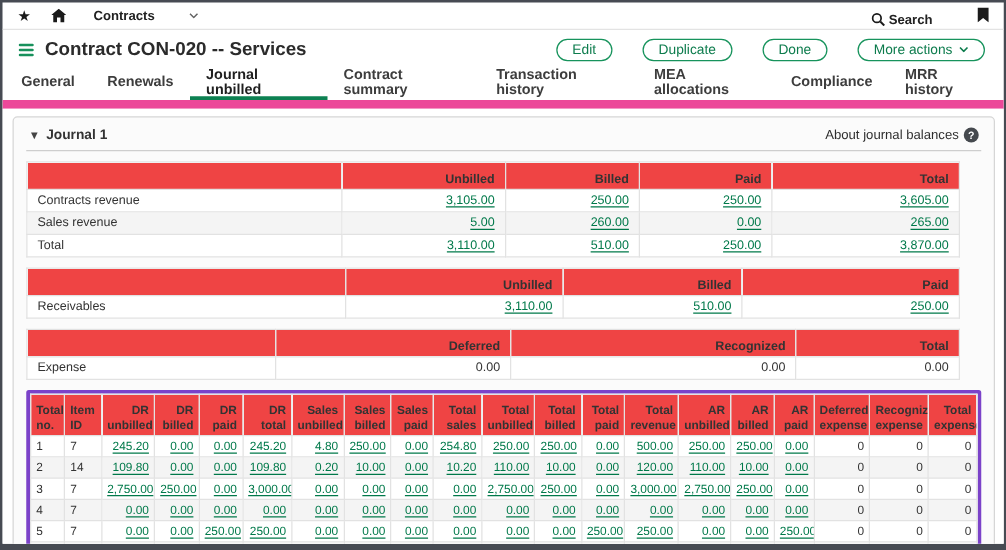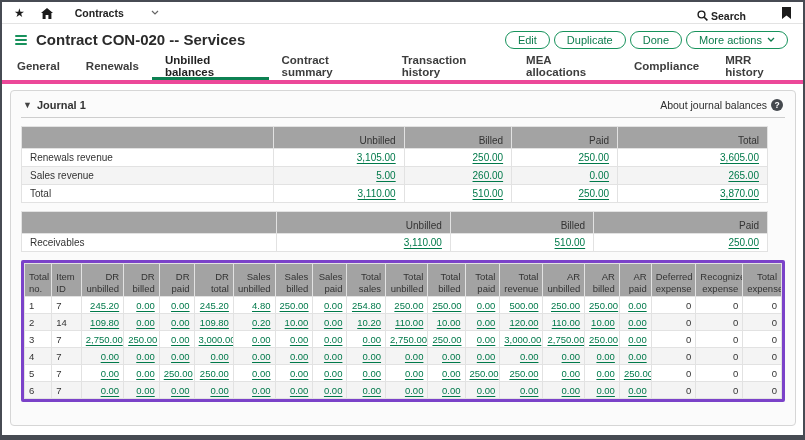--- a/index.html
+++ b/index.html
@@ -20,28 +20,28 @@
   .search-box { display:flex; align-items:center; gap:3px; cursor:pointer; }
   .search-box .lbl { font-size:10.5px; font-weight:700; color:#222; }
   .bookmark { margin-left:30px; cursor:pointer; }
   .home-icon { margin-left:16px; cursor:pointer; }
 
   
   .page-header { height:31px; flex:0 0 31px; display:flex; align-items:center; padding:0 13px; }
   .list-icon { display:inline-flex; flex-direction:column; gap:2px; cursor:pointer; }
   .list-icon i { display:block; width:12px; height:2px; background:#18915c; border-radius:1px; }
   .page-title { font-size:15px; font-weight:700; color:#2b2b2b; margin:0 0 0 9px; }
-  .actions { margin-left:auto; display:flex; align-items:center; gap:4px; padding-right:2px; }
+  .actions { margin-left:auto; display:flex; align-items:center; gap:24px; padding-right:2px; }
   .btn { box-sizing:border-box; height:18px; display:inline-flex; align-items:center; gap:5px;
          border:1px solid #17935c; border-radius:10px; background:#fff;
          color:#0d7c4d; font-size:11px; padding:0 12px; cursor:pointer; white-space:nowrap; }
 
   
   .tabbar { height:25px; flex:0 0 25px; display:flex; align-items:stretch;
-            padding:0 2px; border-bottom:4px solid #ec4899; }
+            padding:0 2px; border-bottom:7px solid #ec4899; }
   .tab { display:flex; align-items:center; padding:0 13px; font-size:11.5px; font-weight:700;
          color:#3d3d3d; cursor:pointer; border-bottom:3px solid transparent; box-sizing:border-box; }
   .tab.active { color:#1f1f1f; border-bottom-color:#0d8152; }
 
   
   .content { flex:1; padding:6px 7px 9px 8px; background:#fff; }
   .card { box-sizing:border-box; height:100%; background:#fbfbfb;
           border:1px solid #d6d6d6; border-radius:4px; padding:5px 10px 8px; overflow:hidden; }
   .journal-header { display:flex; align-items:center; padding:3px 2px 6px;
                     border-bottom:1px solid #cecece; margin-bottom:8px; }
@@ -51,21 +51,21 @@
   .journal-right .lbl { font-size:10.5px; color:#2e2e2e; }
   .qmark { width:12px; height:12px; border-radius:50%; background:#45494e; color:#fff;
            font-size:8.5px; font-weight:700; display:inline-flex; align-items:center; justify-content:center; }
 
   
   .tbl { margin-bottom:8px; }
   .tbl table { border-collapse:collapse; table-layout:fixed; background:#fff;
                width:calc(100% - 17px); font-size:10px; }
   .tbl th, .tbl td { border:1px solid #e2e2e2; padding:2px 8px; color:#333;
                      overflow:hidden; white-space:nowrap; }
-  .tbl thead th { background:#a3a3a3; font-weight:400; height:17px; vertical-align:bottom; }
+  .tbl thead th { background:#ef4444; font-weight:700; height:17px; vertical-align:bottom; }
   .tbl td { height:13px; }
   .tbl tr.alt td { background:#f4f4f4; }
   .txt { text-align:left; }
   .num { text-align:right; }
   .cell-link { color:#00794a; text-decoration:underline; text-underline-offset:2px; cursor:pointer; }
 
   .purple-box { border:3px solid #7b42c9; border-radius:2px; background:#fff; margin-top:2px; }
   .purple-box table { width:100%; font-size:9.5px; }
   .purple-box th, .purple-box td { padding:2px 4px; }
   .purple-box thead th { line-height:1.2; white-space:normal; height:28px; }
@@ -121,21 +121,21 @@
         <svg class="ic" width="8" height="5" viewBox="0 0 8 5">
             <path d="M1 1 L4 4 L7 1" fill="none" stroke="#0d7c4d" stroke-width="1.3"></path>
           </svg>
       </button>
     </div>
   </div>
 
   <div class="tabbar">
     <span class="tab">General</span>
     <span class="tab">Renewals</span>
-    <span class="tab active">Unbilled balances</span>
+    <span class="tab active">Journal unbilled</span>
     <span class="tab">Contract summary</span>
     <span class="tab">Transaction history</span>
     <span class="tab">MEA allocations</span>
     <span class="tab">Compliance</span>
     <span class="tab">MRR history</span>
   </div>
 
   <div class="content">
     <div class="card">
 
@@ -161,21 +161,21 @@
               <tr>
                 <th class="txt"></th>
                 <th class="num">Unbilled</th>
                 <th class="num">Billed</th>
                 <th class="num">Paid</th>
                 <th class="num">Total</th>
               </tr>
             </thead>
             <tbody>
               <tr>
-                <td class="txt">Renewals revenue</td>
+                <td class="txt">Contracts revenue</td>
                 <td class="num"><span class="cell-link">3,105.00</span></td>
                 <td class="num"><span class="cell-link">250.00</span></td>
                 <td class="num"><span class="cell-link">250.00</span></td>
                 <td class="num"><span class="cell-link">3,605.00</span></td>
               </tr>
               <tr class="alt">
                 <td class="txt">Sales revenue</td>
                 <td class="num"><span class="cell-link">5.00</span></td>
                 <td class="num"><span class="cell-link">260.00</span></td>
                 <td class="num"><span class="cell-link">0.00</span></td>
@@ -212,20 +212,46 @@
               <tr>
                 <td class="txt">Receivables</td>
                 <td class="num"><span class="cell-link">3,110.00</span></td>
                 <td class="num"><span class="cell-link">510.00</span></td>
                 <td class="num"><span class="cell-link">250.00</span></td>
               </tr>
             </tbody>
           </table>
         </div>
 
+      <div class="tbl">
+          <table>
+            <colgroup>
+              <col style="width: 26.7%;">
+              <col style="width: 25.2%;">
+              <col style="width: 30.6%;">
+              <col style="width: 17.5%;">
+            </colgroup>
+            <thead>
+              <tr>
+                <th class="txt"></th>
+                <th class="num">Deferred</th>
+                <th class="num">Recognized</th>
+                <th class="num">Total</th>
+              </tr>
+            </thead>
+            <tbody>
+              <tr>
+                <td class="txt">Expense</td>
+                <td class="num">0.00</td>
+                <td class="num">0.00</td>
+                <td class="num">0.00</td>
+              </tr>
+            </tbody>
+          </table>
+        </div>
 
       <div class="purple-box">
         <div class="tbl" style="margin:0">
             <table>
               <colgroup>
                 <col style="width: 3.6%;">
                 <col style="width: 3.9%;">
                 <col style="width: 5.6%;">
                 <col style="width: 4.7%;">
                 <col style="width: 4.6%;">

